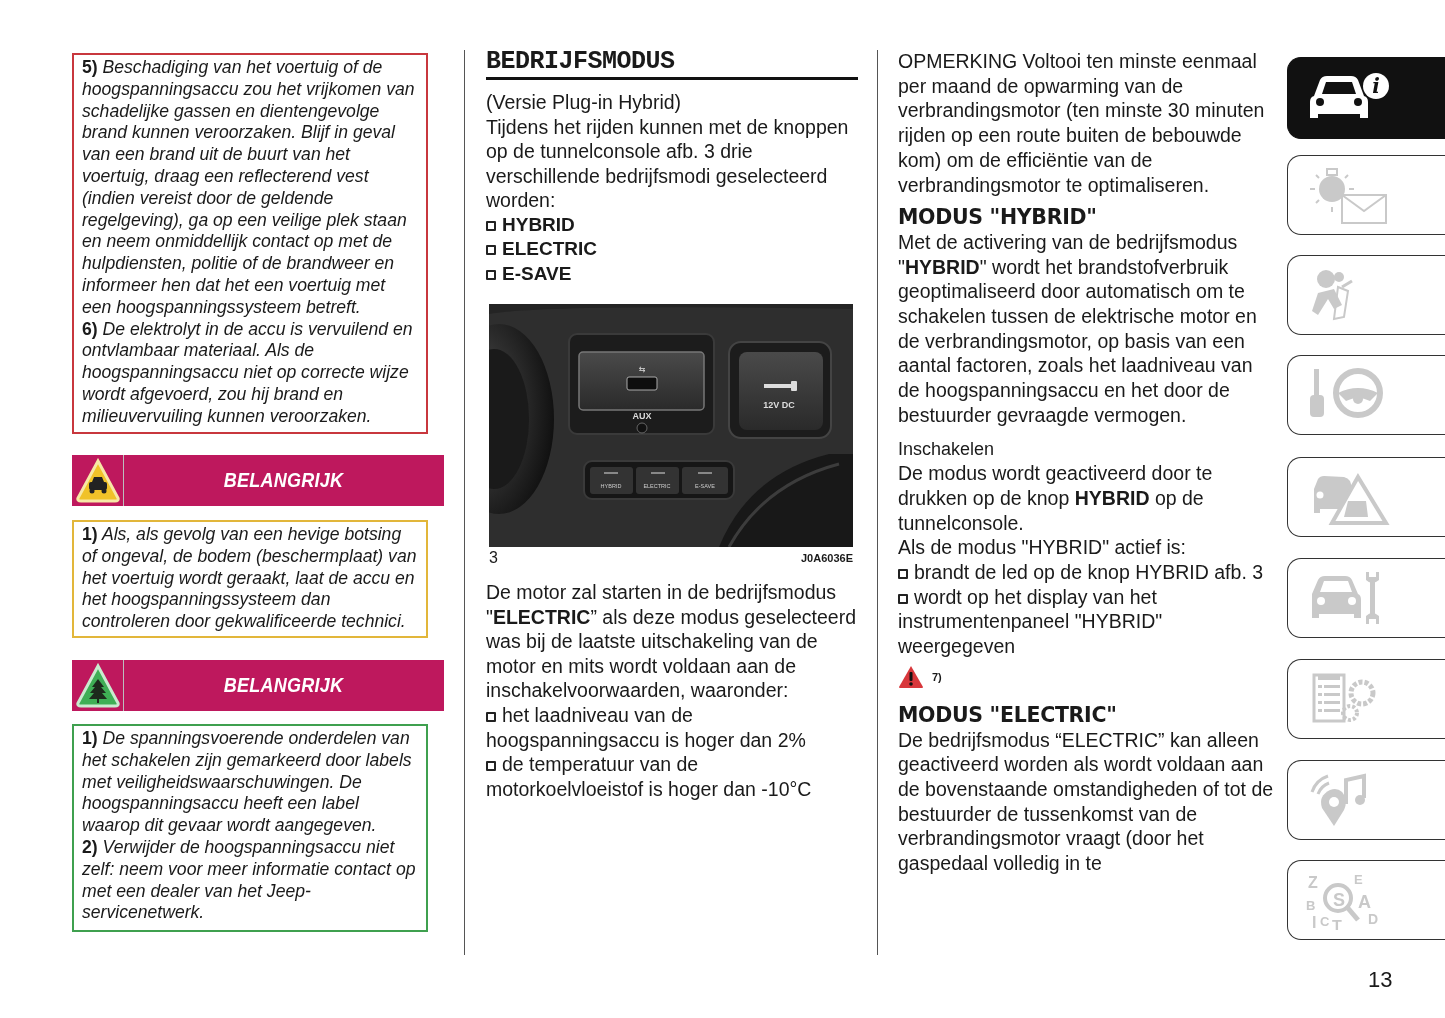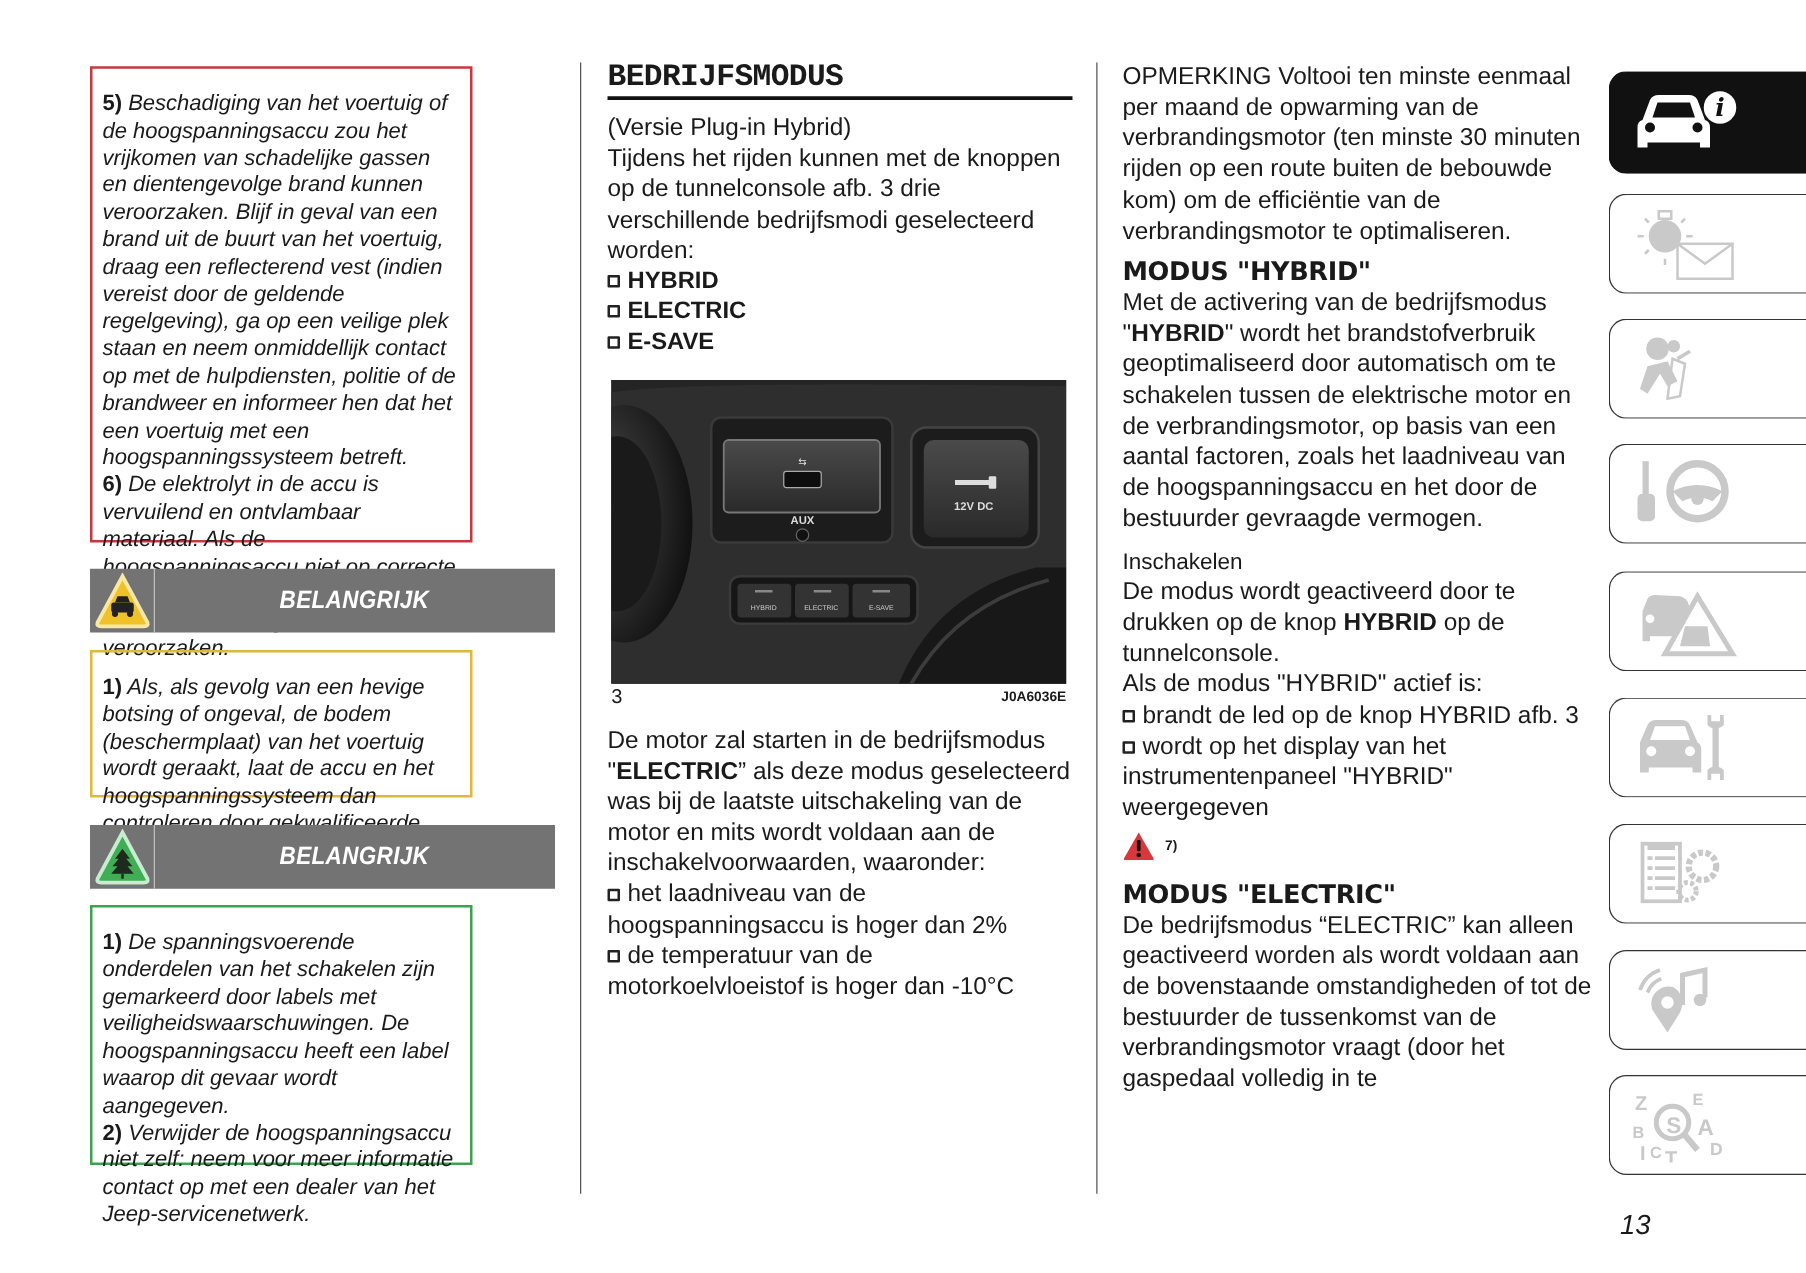--- a/index.html
+++ b/index.html
@@ -1,26 +1,26 @@
 <!DOCTYPE html>
 <html><head>
 <meta charset="utf-8">
 <style>
   html, body { margin: 0; padding: 0; background: #ffffff; }
   body { width: 1445px; height: 1018px; position: relative; overflow: hidden;
          font-family: "Liberation Sans", "DejaVu Sans", sans-serif; color: #1a1a1a; }
 
   
-  .note-box { position: absolute; left: 72px; width: 306px; box-sizing: border-box;
-              padding: 17px 8px 4px 8px; font-style: italic; font-size: 17.6px; line-height: 21.8px; }
+  .note-box { position: absolute; left: 72px; width: 356px; box-sizing: border-box;
+              padding: 2px 8px 4px 8px; font-style: italic; font-size: 17.6px; line-height: 21.8px; }
   .note-box b { font-style: normal; font-weight: bold; }
   .box-red { top: 53px; height: 381px; border: 2px solid #c8373e; }
   .box-yellow { top: 520px; height: 118px; border: 2px solid #e2b63a; }
   .box-green { top: 724px; height: 208px; border: 2px solid #3fa04f; }
-  .banner { position: absolute; left: 72px; width: 372px; height: 51px; background: #737373; }
+  .banner { position: absolute; left: 72px; width: 372px; height: 51px; background: #be185d; }
   .banner .icon-cell { position: absolute; left: 0; top: 0; width: 51px; height: 51px;
                        border-right: 1px solid #bdbdbd; display: flex; align-items: center; justify-content: center; }
   .banner .label { position: absolute; left: 51px; right: 0; top: 0; height: 51px; line-height: 51px;
                    text-align: center; color: #ffffff; font-weight: bold; font-style: italic; font-size: 20px;
                    letter-spacing: 0.3px; transform: scaleX(0.9); }
 
   .divider { position: absolute; width: 1px; background: #555; }
 
   
   .col2 { position: absolute; left: 486px; width: 372px; font-size: 19.5px; line-height: 24.6px; }
@@ -38,21 +38,21 @@
   
   .col3 { position: absolute; left: 898px; width: 378px; font-size: 19.5px; line-height: 24.7px; }
   .heading-mid { font-family: "DejaVu Sans", sans-serif; font-weight: bold; font-size: 20.5px; letter-spacing: -0.3px; }
   .subhead { font-weight: normal; font-size: 18px; }
 
   
   .tab { position: absolute; left: 1287px; width: 170px; height: 80px; box-sizing: border-box;
          border: 1.5px solid #333; border-right: none; border-radius: 14px 0 0 14px; background: #fff;
          display: flex; align-items: center; padding-left: 16px; }
   .tab.active { background: #111; border-color: #111; }
-  .page-number { position: absolute; left: 1296px; top: 967px; font-size: 22px; font-style: italic; }
+  .page-number { position: absolute; left: 1368px; top: 967px; font-size: 22px; }
 </style>
 </head>
 <body>
 
 <div class="note-box box-red">
   <div><b>5)</b><span> Beschadiging van het voertuig of de hoogspanningsaccu zou het vrijkomen van schadelijke gassen en dientengevolge brand kunnen veroorzaken. Blijf in geval van een brand uit de buurt van het voertuig, draag een reflecterend vest (indien vereist door de geldende regelgeving), ga op een veilige plek staan en neem onmiddellijk contact op met de hulpdiensten, politie of de brandweer en informeer hen dat het een voertuig met een hoogspanningssysteem betreft.</span></div>
   <div><b>6)</b><span> De elektrolyt in de accu is vervuilend en ontvlambaar materiaal. Als de hoogspanningsaccu niet op correcte wijze wordt afgevoerd, zou hij brand en milieuvervuiling kunnen veroorzaken.</span></div>
 </div>
 
 <div class="banner" style="top:455px;">

